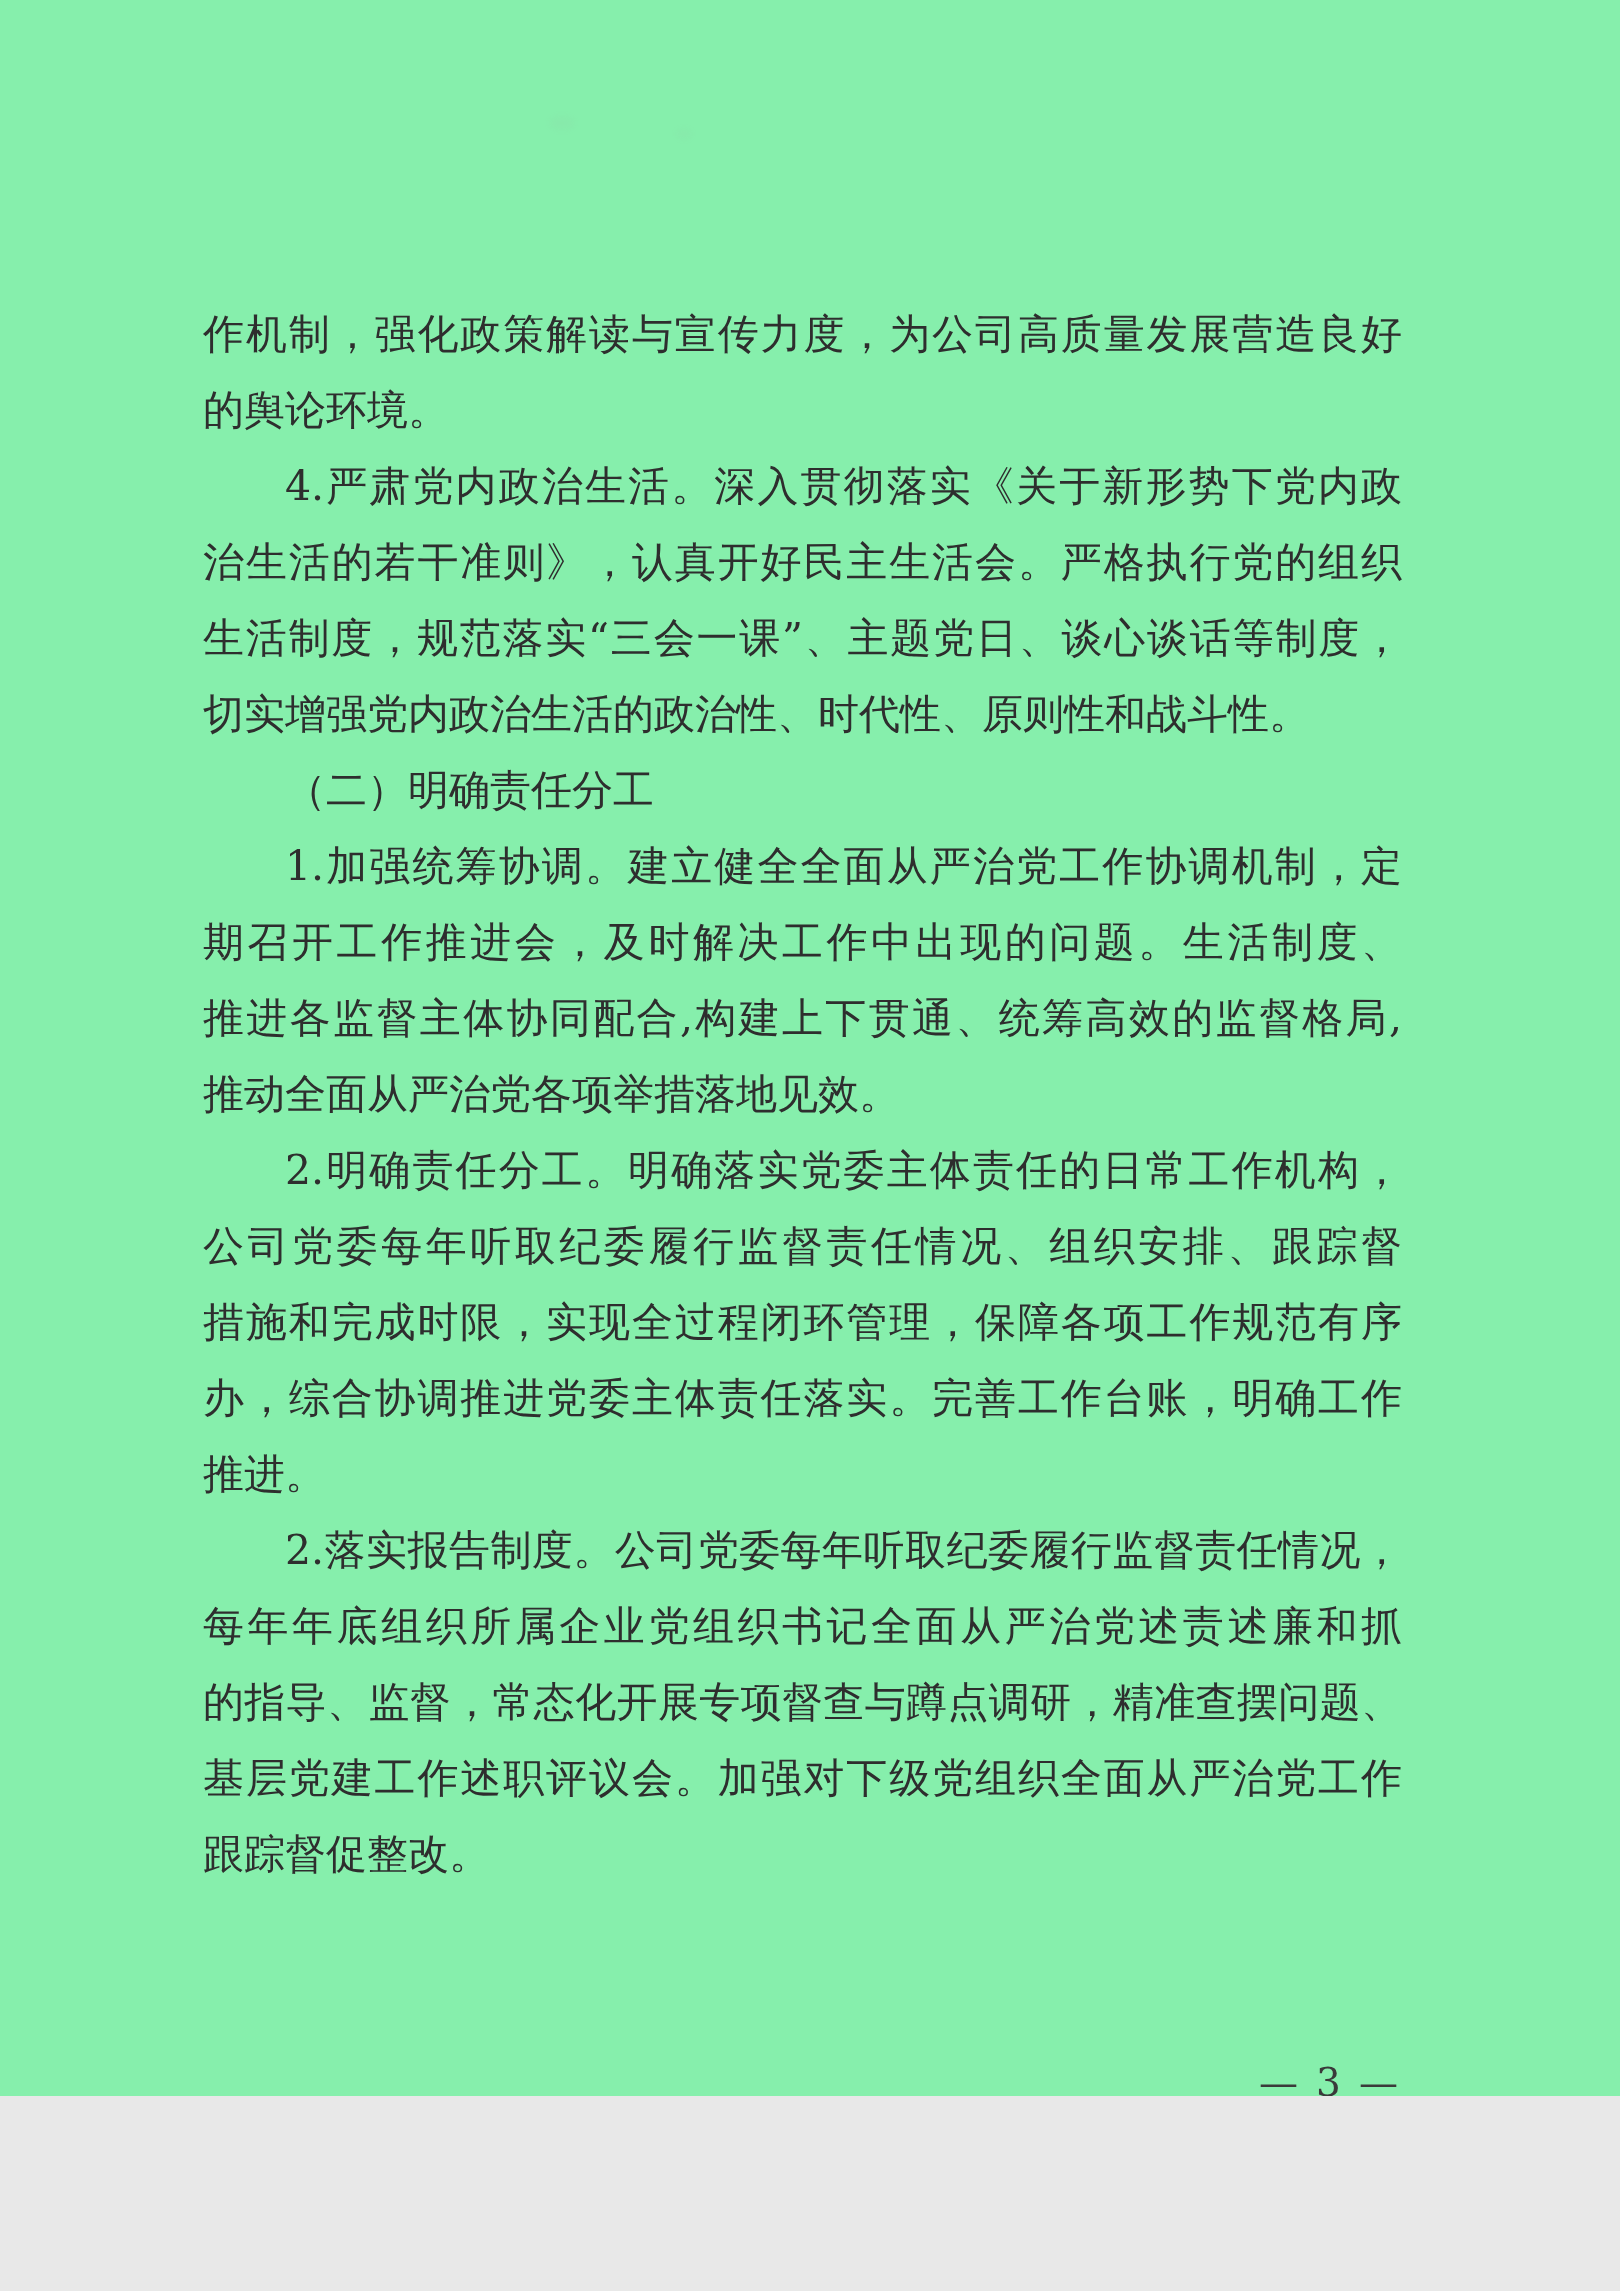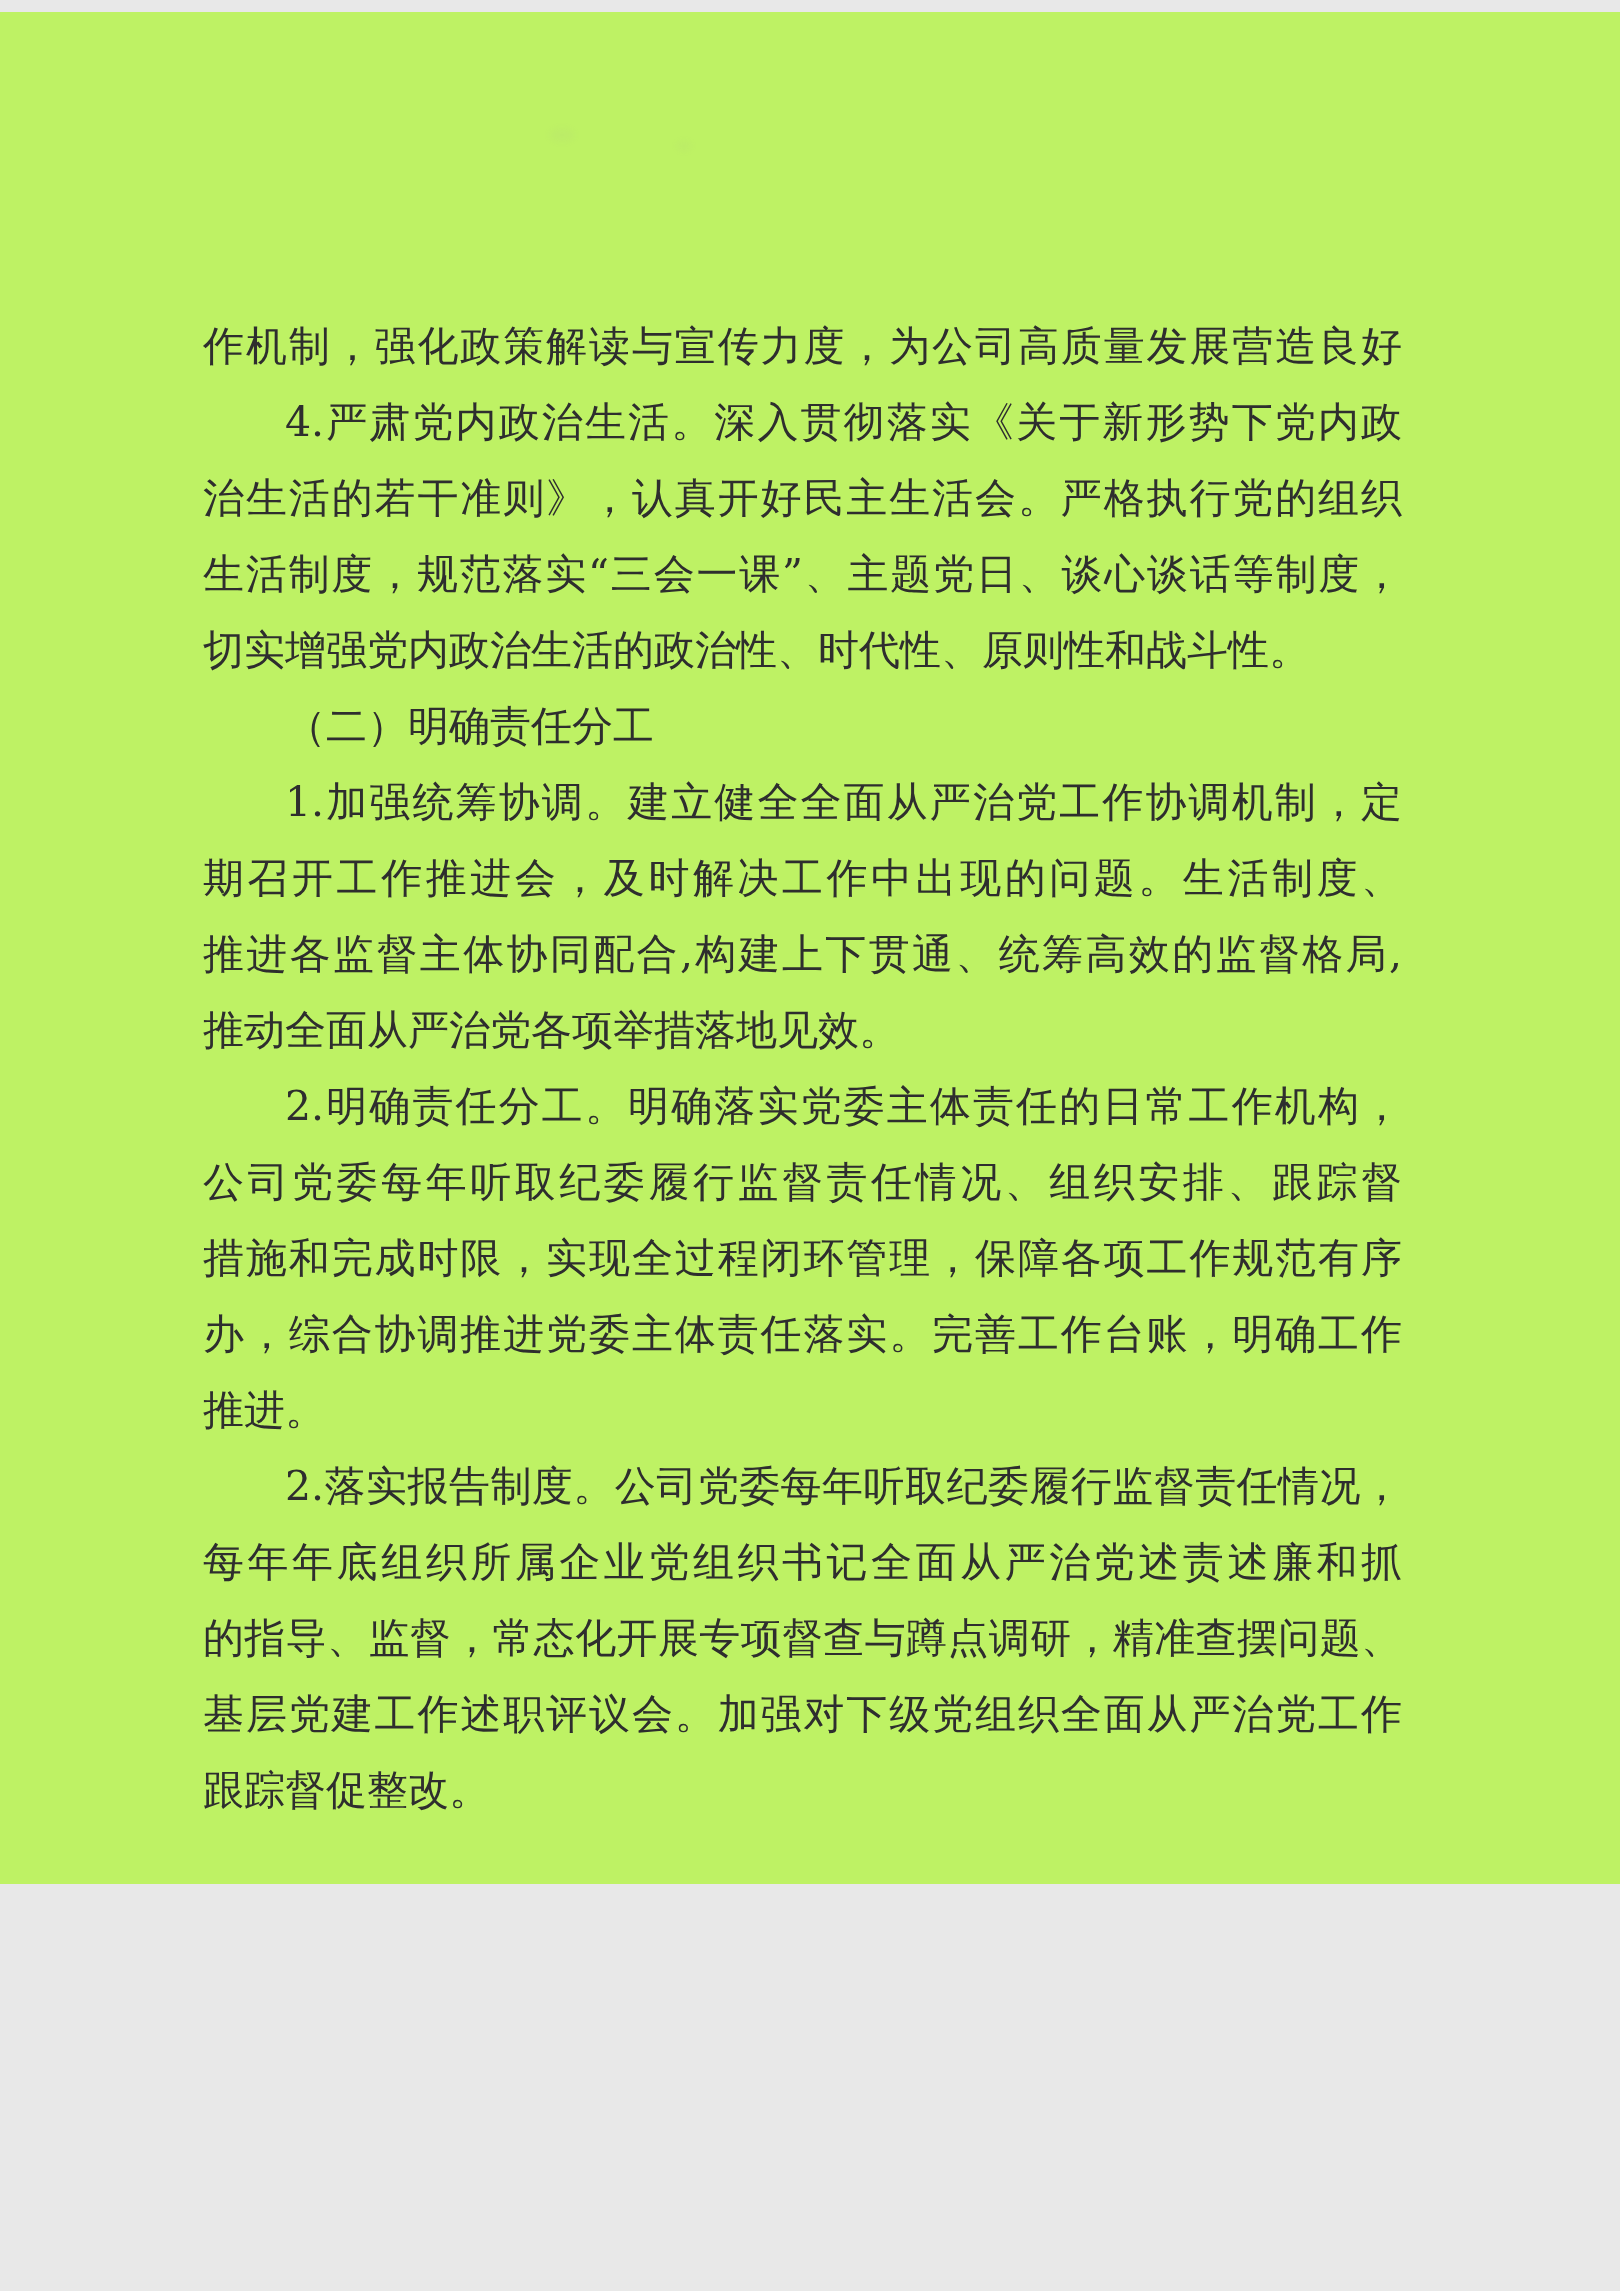--- a/index.html
+++ b/index.html
@@ -3,23 +3,23 @@
 <meta charset="utf-8">
 <style>
   html, body {
     margin: 0;
     padding: 0;
     background: #e8e8e8;
   }
   .page {
     position: relative;
     width: 1620px;
-    height: 1872px;
-    margin: 12px auto;
-    background: #bef264;
+    height: 2096px;
+    margin: 0 auto;
+    background: #86efac;
     overflow: hidden;
     font-family: "DejaVu Serif", "Liberation Serif", serif;
   }
   .text-block {
     position: absolute;
     left: 203px;
     top: 296px;
     width: 1199px;
   }
   .line {
@@ -61,20 +61,21 @@
 </style>
 </head>
 <body>
 
 <div class="page">
   <div class="smudge s1"></div>
   <div class="smudge s2"></div>
 
   <main class="text-block" id="text-block">
       <div class="line fill">作机制，强化政策解读与宣传力度，为公司高质量发展营造良好</div>
+      <div class="line">的舆论环境。</div>
       <div class="line indent fill">4.严肃党内政治生活。深入贯彻落实《关于新形势下党内政</div>
       <div class="line fill">治生活的若干准则》，认真开好民主生活会。严格执行党的组织</div>
       <div class="line fill">生活制度，规范落实“三会一课”、主题党日、谈心谈话等制度，</div>
       <div class="line">切实增强党内政治生活的政治性、时代性、原则性和战斗性。</div>
       <div class="line indent">（二）明确责任分工</div>
       <div class="line indent fill">1.加强统筹协调。建立健全全面从严治党工作协调机制，定</div>
       <div class="line fill">期召开工作推进会，及时解决工作中出现的问题。生活制度、</div>
       <div class="line fill">推进各监督主体协同配合,构建上下贯通、统筹高效的监督格局,</div>
       <div class="line">推动全面从严治党各项举措落地见效。</div>
       <div class="line indent fill">2.明确责任分工。明确落实党委主体责任的日常工作机构，</div>

